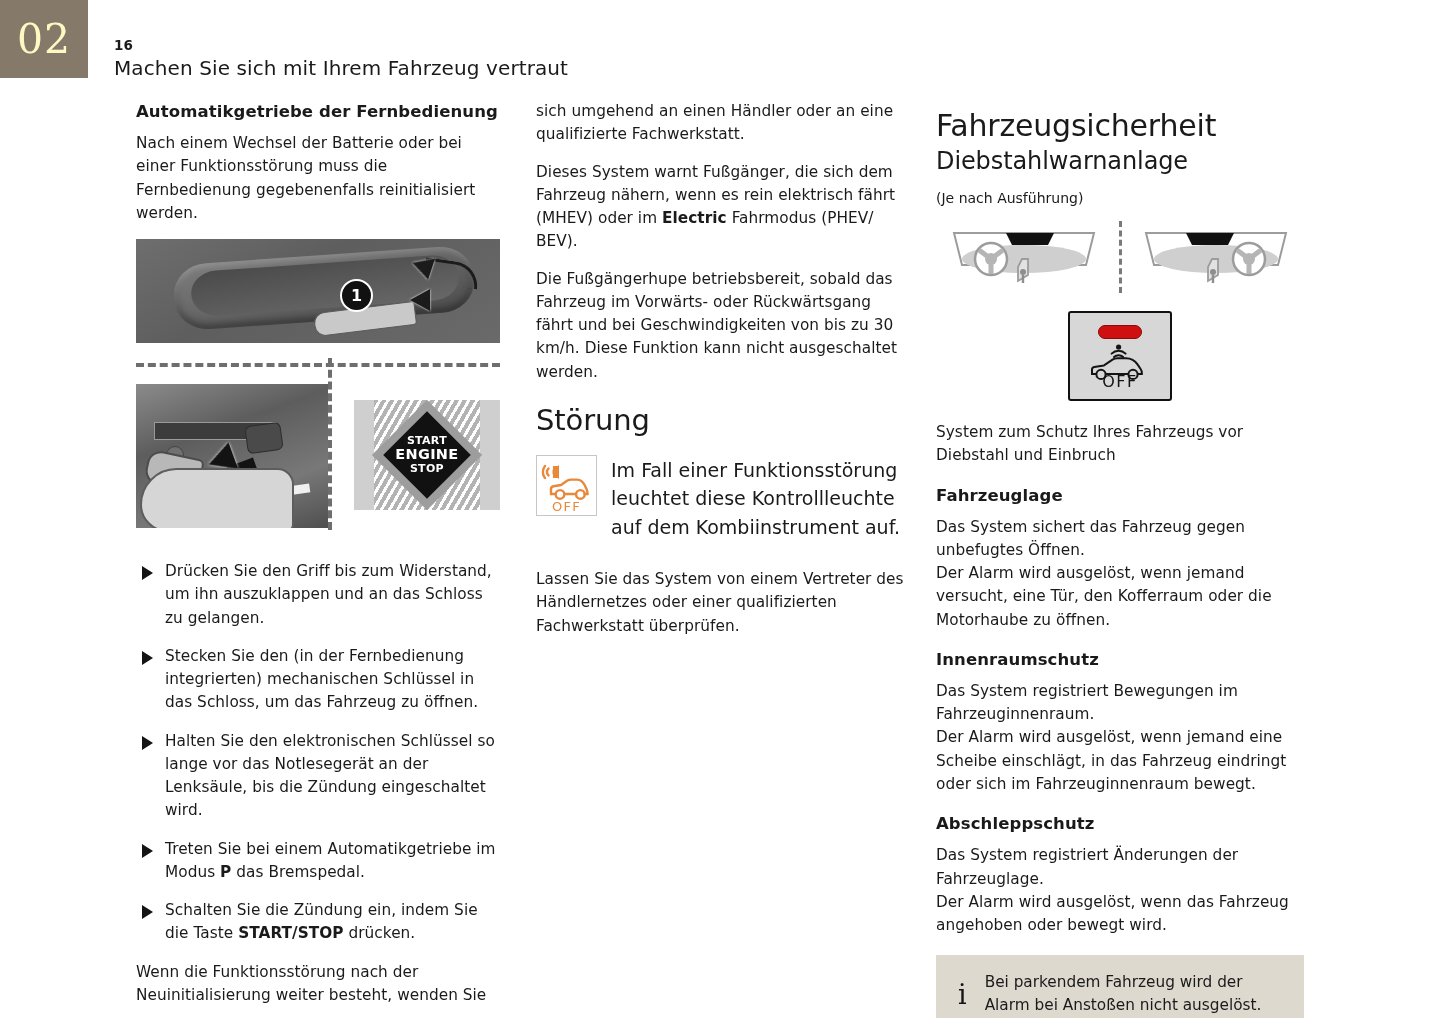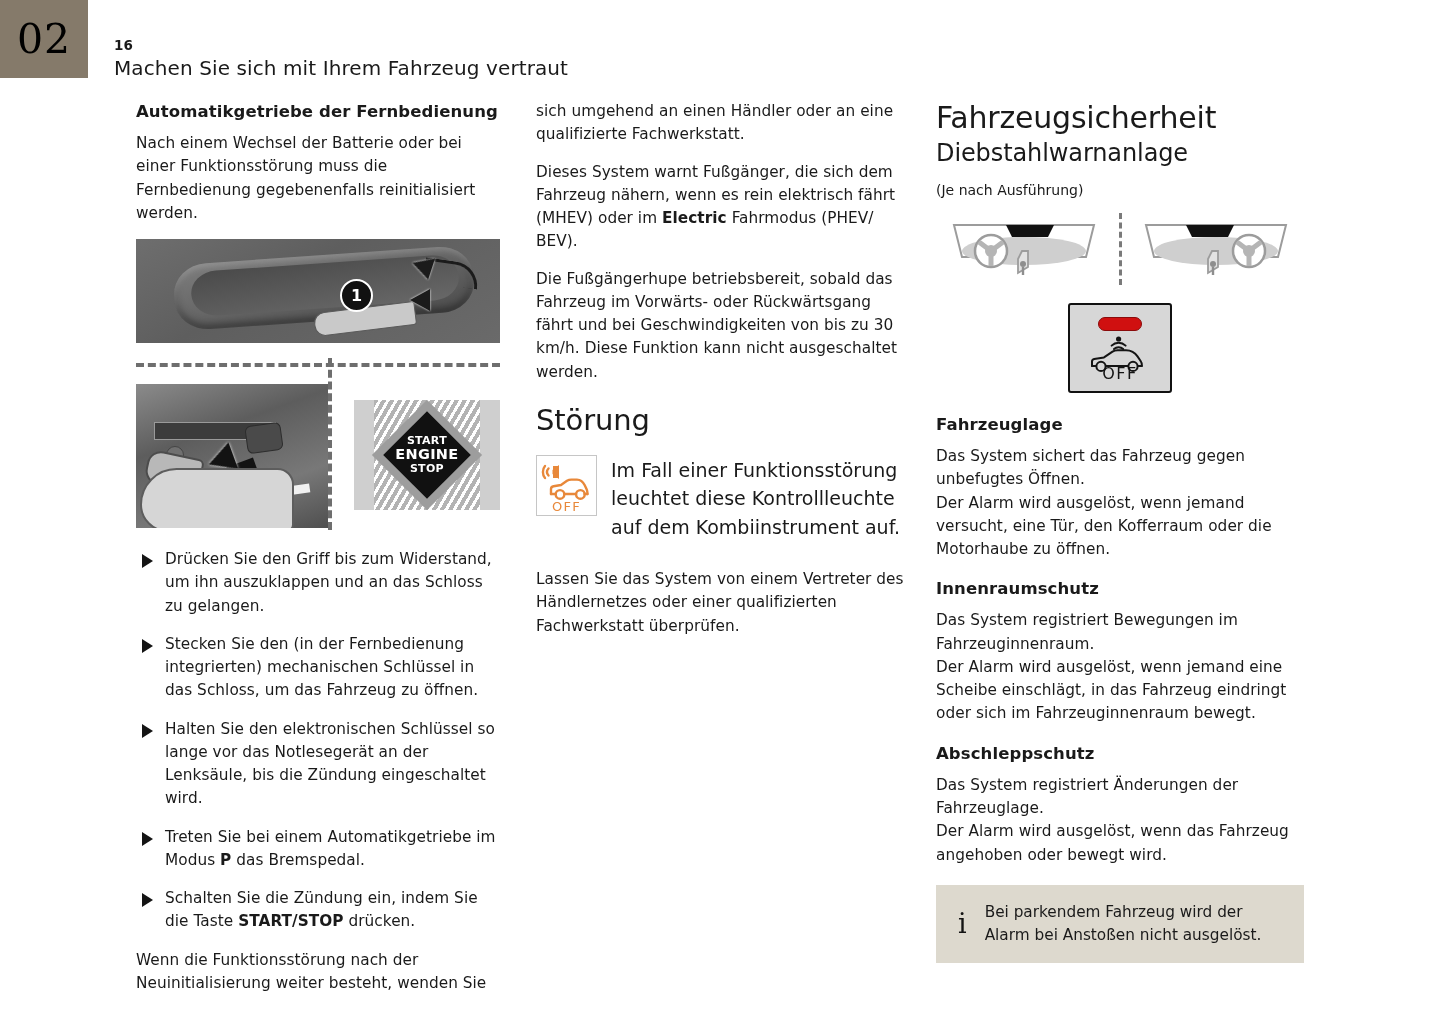--- a/index.html
+++ b/index.html
@@ -22,21 +22,21 @@
     left: 0; top: 0;
     width: 88px; height: 78px;
     background: #857a6a;
     display: flex;
     align-items: center;
     justify-content: center;
   }
   .chapter-tab .num {
     font-family: "DejaVu Serif", "Liberation Serif", serif;
     font-size: 41px;
-    color: #000000;
+    color: #fef9c3;
     letter-spacing: 1px;
     line-height: 1;
   }
 
   
   .page-header {
     position: absolute;
     left: 114px; top: 36px;
   }
   .page-number {
@@ -72,21 +72,21 @@
     font-size: 29px;
     font-weight: normal;
     margin: 26px 0 12px 0;
     line-height: 1.27;
     letter-spacing: -.1px;
   }
   .h-main.tight { margin-top: 22px; }
   .h-section {
     font-size: 30px;
     font-weight: normal;
-    margin: 0 0 2px 0;
+    margin: 8px 0 2px 0;
     line-height: 1.2;
     letter-spacing: -.2px;
   }
   .h-section2 {
     font-size: 24px;
     font-weight: normal;
     margin: 0 0 8px 0;
     line-height: 1.25;
     letter-spacing: -.1px;
   }
@@ -441,21 +441,21 @@
           <div class="diamond-text">
             <div class="dt-start">START</div>
             <div class="dt-engine">ENGINE</div>
             <div class="dt-stop">STOP</div>
           </div>
         </div>
       </div>
     </div>
   </div>
 
-  <ul class="bullets" style="margin-top:20px;">
+  <ul class="bullets" style="margin-top:32px;">
     <li>
       <span class="tri"></span>
       <span>Drücken Sie den Griff bis zum Widerstand, um ihn auszuklappen und an das Schloss zu gelangen.</span>
     </li>
     <li>
       <span class="tri"></span>
       <span>Stecken Sie den (in der Fernbedienung integrierten) mechanischen Schlüssel in das Schloss, um das Fahrzeug zu öffnen.</span>
     </li>
     <li>
       <span class="tri"></span>
@@ -556,20 +556,21 @@
         <circle cx="31" cy="33.4" r="4.6"></circle>
         <circle cx="63" cy="33.4" r="4.6"></circle>
         <path d="M44 16 C46.6 13.6 50.6 13.6 53.2 16"></path>
         <path d="M41.6 12.6 C45.6 8.8 51.6 8.8 55.6 12.6"></path>
       </g>
       <circle cx="48.6" cy="6" r="2.6" fill="#141414"></circle>
     </svg>
     <div class="btn-off-label">OFF</div>
   </div>
 
+  <p class="body">System zum Schutz Ihres Fahrzeugs vor Diebstahl und Einbruch</p>
 
   <h3 class="h-sub" style="margin-top:16px;">Fahrzeuglage</h3>
   <p class="body" style="white-space:pre-line;">Das System sichert das Fahrzeug gegen unbefugtes Öffnen.
 Der Alarm wird ausgelöst, wenn jemand versucht, eine Tür, den Kofferraum oder die Motorhaube zu öffnen.</p>
 
   <h3 class="h-sub" style="margin-top:16px;">Innenraumschutz</h3>
   <p class="body" style="white-space:pre-line;">Das System registriert Bewegungen im Fahrzeuginnenraum.
 Der Alarm wird ausgelöst, wenn jemand eine Scheibe einschlägt, in das Fahrzeug eindringt oder sich im Fahrzeuginnenraum bewegt.</p>
 
   <h3 class="h-sub" style="margin-top:16px;">Abschleppschutz</h3>

